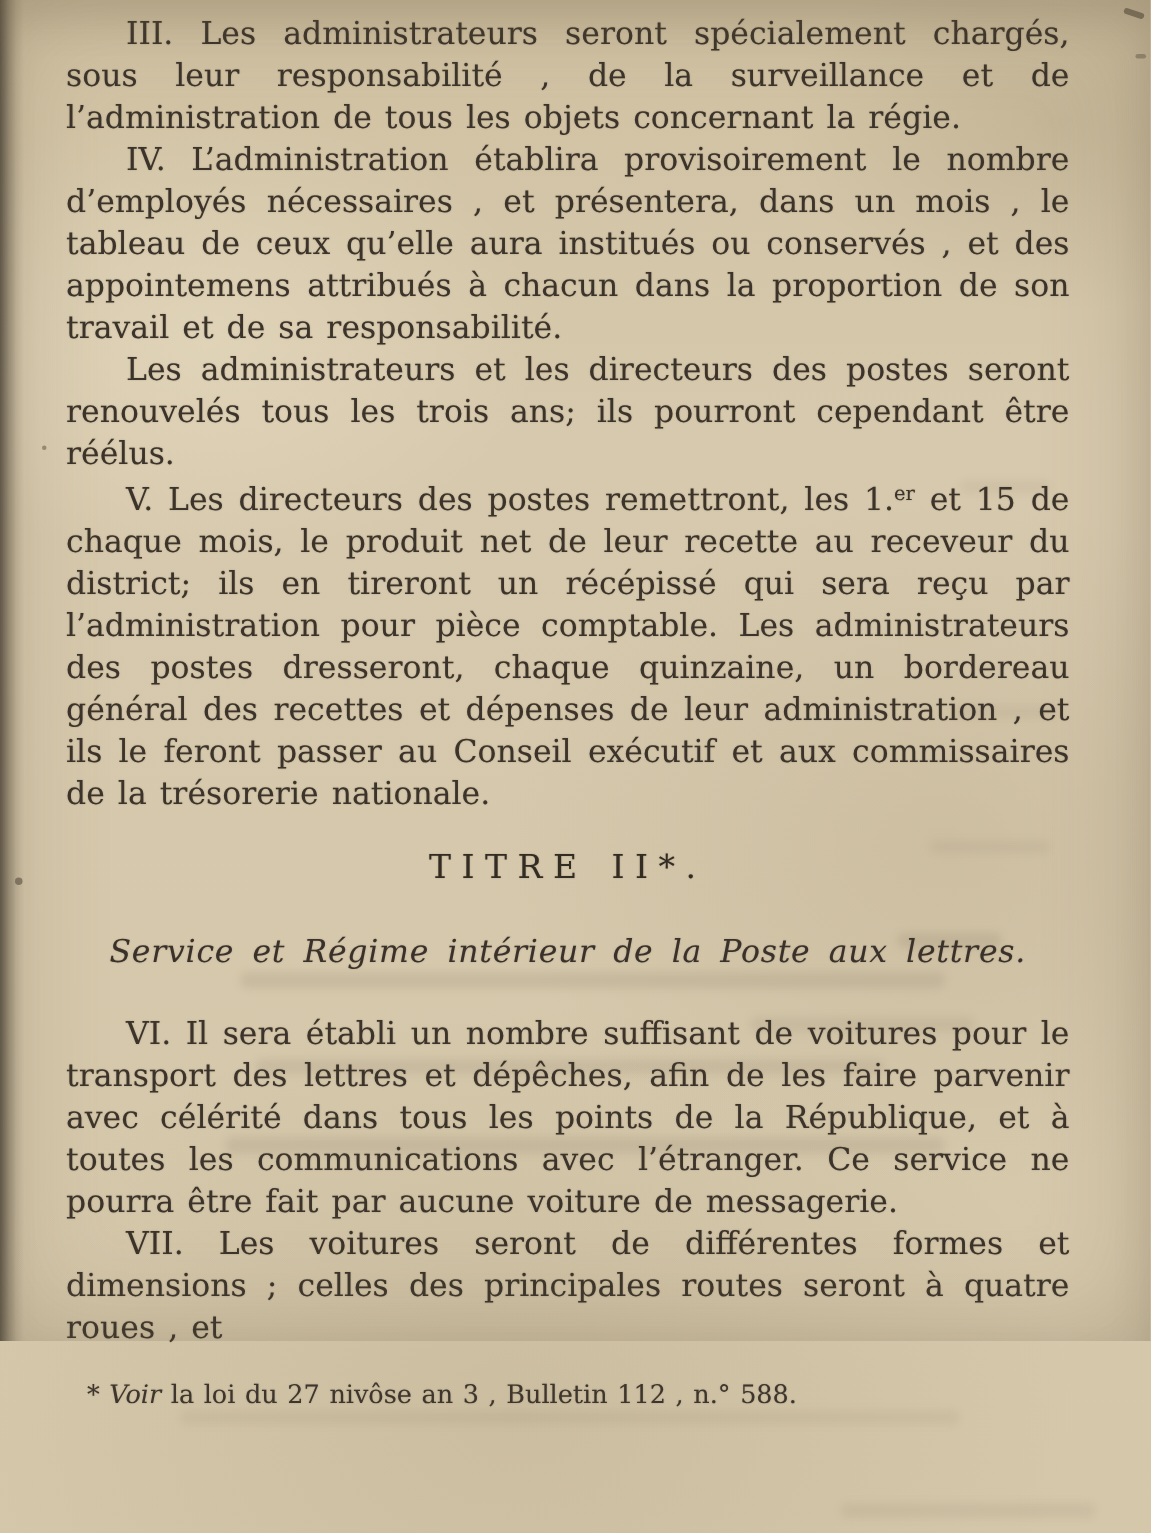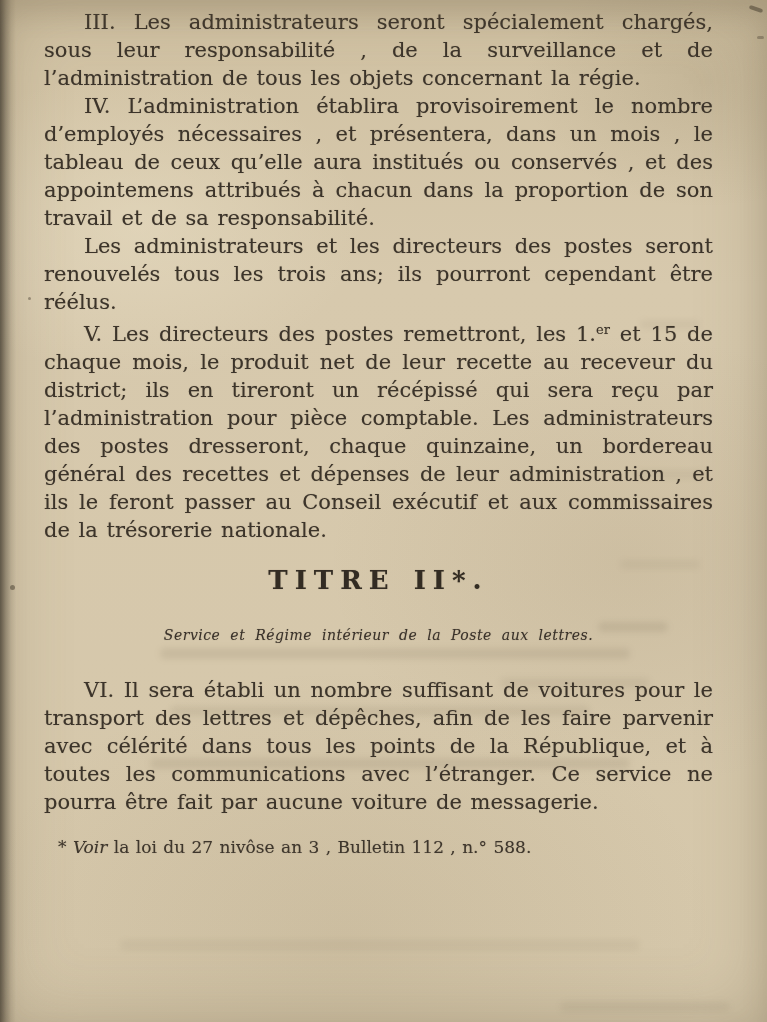--- a/index.html
+++ b/index.html
@@ -7,21 +7,21 @@
     width:767px;height:1022px;overflow:hidden;
     background-color:#d5c7aa;
     background-image:
       radial-gradient(ellipse 320px 220px at 18% 22%, rgba(236,226,200,0.45), transparent 70%),
       radial-gradient(ellipse 420px 320px at 82% 55%, rgba(120,100,70,0.10), transparent 72%),
       radial-gradient(ellipse 520px 380px at 45% 92%, rgba(118,100,68,0.10), transparent 72%),
       radial-gradient(ellipse 260px 180px at 92% 8%, rgba(110,95,65,0.14), transparent 70%),
       linear-gradient(180deg, #d0c1a2 0%, #d7c9ad 28%, #d5c7aa 100%);
     font-family:"DejaVu Serif","Liberation Serif",serif;
   }
-  .page{position:relative;width:767px;height:1022px;color:#3a3229;}
+  .page{position:relative;width:767px;height:894px;color:#3a3229;}
 
   
   .ghost{position:absolute;background:rgba(122,110,85,0.30);filter:blur(3px);border-radius:5px;}
 
   .vignette{position:absolute;inset:0;pointer-events:none;
     box-shadow:inset 0 0 70px rgba(110,95,70,0.30), inset 0 14px 24px rgba(110,95,70,0.18);}
   .edge-left{position:absolute;left:0;top:0;bottom:0;width:16px;pointer-events:none;
     background:linear-gradient(90deg, rgba(48,43,36,0.72) 0px, rgba(70,63,52,0.38) 6px, rgba(90,80,64,0.14) 11px, transparent 16px);}
   .speck{position:absolute;background:#4a4134;border-radius:50%;}
 
@@ -29,26 +29,26 @@
     position:absolute;left:44px;right:54px;top:8px;
     font-size:21px;line-height:28px;text-align:justify;
     color:#3c342a;word-spacing:2px;
     text-shadow:0 0 1px rgba(58,48,38,0.35);
   }
   p.body-par{margin:0;text-indent:40px;}
   p.after-section{margin-top:26px;}
   .sup{font-size:0.62em;vertical-align:0.55em;letter-spacing:0;}
 
   .section-title{
-    margin:20px 0 0 0;font-size:26px;font-weight:bold;
+    margin:20px 0 0 0;font-size:22px;font-weight:normal;
     letter-spacing:7px;text-align:center;text-indent:0;
     line-height:32px;color:#332c23;
   }
   .section-subtitle{
-    margin:24px 0 0 0;font-size:14px;font-weight:normal;font-style:italic;
+    margin:24px 0 0 0;font-size:21px;font-weight:normal;font-style:italic;
     text-align:center;text-indent:0;line-height:30px;
     letter-spacing:0.5px;word-spacing:5px;color:#3a322a;
   }
   .footnote{
     margin-top:20px;font-size:17px;line-height:22px;
     text-align:left;text-indent:14px;word-spacing:1px;color:#3e362c;
   }
   .fn-italic{font-style:italic;}
 </style>
 </head>
@@ -72,20 +72,21 @@
   <main class="text-block">
     <p class="body-par">III. Les administrateurs seront spécialement chargés, sous leur responsabilité , de la surveillance et de l’administration de tous les objets concernant la régie.</p>
     <p class="body-par">IV. L’administration établira provisoirement le nombre d’employés nécessaires , et présentera, dans un mois , le tableau de ceux qu’elle aura institués ou conservés , et des appointemens attribués à chacun dans la proportion de son travail et de sa responsabilité.</p>
     <p class="body-par">Les administrateurs et les directeurs des postes seront renouvelés tous les trois ans; ils pourront cependant être réélus.</p>
     <p class="body-par"><span>V. Les directeurs des postes remettront, les 1.</span><sup class="sup">er</sup><span> et 15 de chaque mois, le produit net de leur recette au receveur du district; ils en tireront un récépissé qui sera reçu par l’administration pour pièce comptable. Les administrateurs des postes dresseront, chaque quinzaine, un bordereau général des recettes et dépenses de leur administration , et ils le feront passer au Conseil exécutif et aux commissaires de la trésorerie nationale.</span></p>
 
     <h1 class="section-title">TITRE II*.</h1>
     <h2 class="section-subtitle">Service et Régime intérieur de la Poste aux lettres.</h2>
 
     <p class="body-par after-section">VI. Il sera établi un nombre suffisant de voitures pour le transport des lettres et dépêches, afin de les faire parvenir avec célérité dans tous les points de la République, et à toutes les communications avec l’étranger. Ce service ne pourra être fait par aucune voiture de messagerie.</p>
+    <p class="body-par">VII. Les voitures seront de différentes formes et dimensions ; celles des principales routes seront à quatre roues , et</p>
 
     <footer class="footnote">
       <span class="fn-marker">*</span>
       <span class="fn-italic">Voir</span>
       <span>la loi du 27 nivôse an 3 , Bulletin 112 , n.° 588.</span>
     </footer>
   </main>
 
   <div class="speck" style="left:10px;top:585px;width:5px;height:5px;opacity:.55"></div>
   <div class="speck" style="left:28px;top:297px;width:3px;height:3px;opacity:.45"></div>

